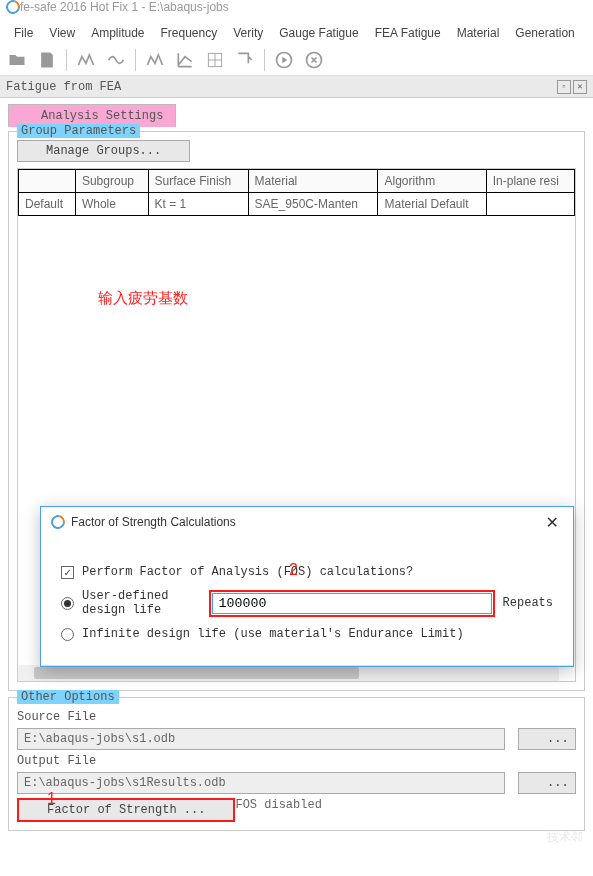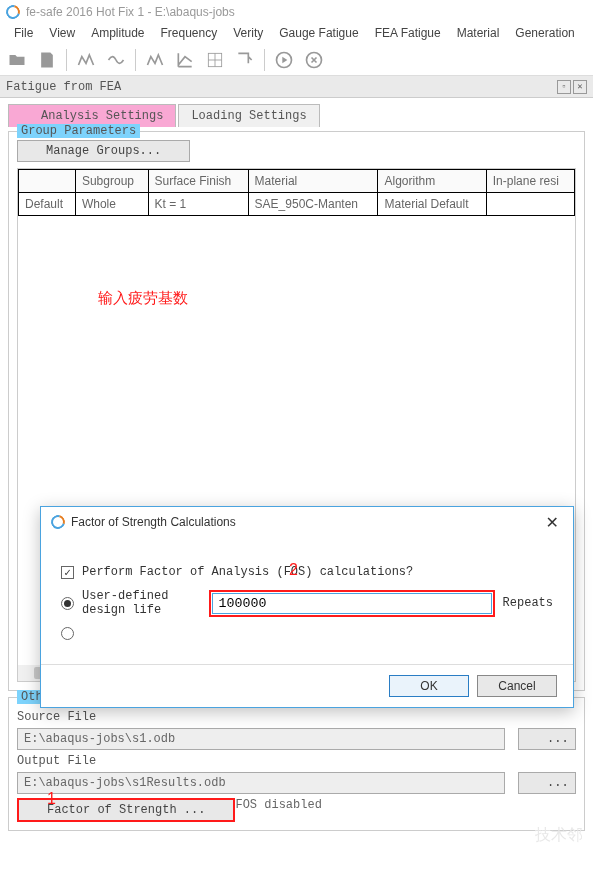--- a/index.html
+++ b/index.html
@@ -1,17 +1,17 @@
 <!DOCTYPE html>
 <html><head>
 <meta charset="utf-8">
 <style>
 * { box-sizing: border-box; margin: 0; padding: 0; }
 body { font-family: "Microsoft YaHei", "Segoe UI", Arial, sans-serif; font-size: 12px; background: #fff; width: 593px; height: 876px; overflow: hidden; color: #333; }
-.titlebar { height: 24px; display: flex; align-items: center; padding: 0 6px; color: #999; gap: 6px; }
+.titlebar { height: 24px; display: flex; padding: 0 6px; color: #999; }
 .titlebar .logo { width: 14px; height: 14px; border-radius: 50%; border: 2px solid #4aa3df; border-right-color: #e67e22; transform: rotate(-30deg); }
 .menubar { height: 20px; display: flex; gap: 4px; padding: 0 8px; color: #444; }
 .menubar span { padding: 2px 6px; }
 .toolbar { height: 32px; display: flex; align-items: center; gap: 4px; padding: 2px 4px; border-bottom: 1px solid #ddd; }
 .tbtn { width: 26px; height: 26px; display: flex; align-items: center; justify-content: center; color: #888; }
 .tbtn svg { width: 20px; height: 20px; }
 .vsep { width: 1px; height: 22px; background: #ccc; margin: 0 2px; }
 .panel-header { background: #eaeaea; height: 22px; display: flex; align-items: center; padding: 0 6px; font-family: "Courier New", monospace; color: #555; border-bottom: 1px solid #ccc; }
 .panel-header .hspace { flex: 1; }
 .panel-header .hic { width: 14px; height: 14px; border: 1px solid #999; margin-left: 2px; font-size: 9px; display: flex; align-items: center; justify-content: center; color: #666; }
@@ -46,21 +46,21 @@
 .dialog-body .row { display: flex; align-items: center; gap: 8px; margin: 10px 0; }
 .chk, .rdo { width: 13px; height: 13px; border: 1px solid #666; display: inline-flex; align-items: center; justify-content: center; flex-shrink: 0; }
 .rdo { border-radius: 50%; }
 .chk.checked::after { content: "✓"; font-size: 11px; color: #333; }
 .rdo.checked::after { content: ""; width: 7px; height: 7px; background: #333; border-radius: 50%; }
 .dlg-input { border: 1px solid #4aa3df; padding: 2px 6px; font-family: "Courier New", monospace; width: 280px; }
 .dialog-sep { border-top: 1px solid #ddd; margin-top: 10px; }
 .dialog-buttons { display: flex; justify-content: flex-end; gap: 8px; padding: 10px 16px; }
 .dbtn { width: 80px; padding: 3px 0; text-align: center; border: 1px solid #888; background: #e8e8e8; }
 .dbtn.primary { border: 1px solid #2a7dc4; background: #eaf3fb; }
-.watermark { position: absolute; right: 10px; bottom: 30px; color: #e8e8e8; font-size: 16px; z-index: 0; margin-top: 31px; }
+.watermark { position: absolute; right: 10px; bottom: 30px; color: #e8e8e8; font-size: 12px; z-index: 0; margin-top: 31px; }
 </style>
 </head>
 <body>
 
 <div class="titlebar">
   <span class="logo"></span>
   <span>fe-safe 2016 Hot Fix 1 - E:\abaqus-jobs</span>
 </div>
 
 <div class="menubar">
@@ -138,21 +138,20 @@
   <span>Fatigue from FEA</span>
   <span class="hspace"></span>
   <span class="hic">▫</span>
   <span class="hic">✕</span>
 </div>
 
 <div class="panel-body">
 
   <div class="tabs">
     <div class="tab active">Analysis Settings</div>
-    <div class="tab">Loading Settings</div>
   </div>
 
   <div class="fieldset">
     <span class="fieldset-legend">Group Parameters</span>
     <span class="btn">Manage Groups...</span>
     <div class="table-wrap">
       <table>
         <tbody>
             <tr>
           <th></th>
@@ -216,22 +215,19 @@
     </div>
     <span class="annot" style="left:248px; top:24px;">2</span>
     <div class="row">
       <span class="rdo checked"></span>
       <span>User-defined design life</span>
       <span class="redbox" style="padding:1px;"><input class="dlg-input" value="100000" style=""></span>
       <span>Repeats</span>
     </div>
     <div class="row">
       <span class="rdo"></span>
+      <span>Infinite design life (use material's Endurance Limit)</span>
     </div>
   </div>
   <div class="dialog-sep"></div>
-  <div class="dialog-buttons">
-    <span class="dbtn primary">OK</span>
-    <span class="dbtn">Cancel</span>
-  </div>
 </div>
 
 <div class="watermark">技术邻</div>
 
 </body></html>

